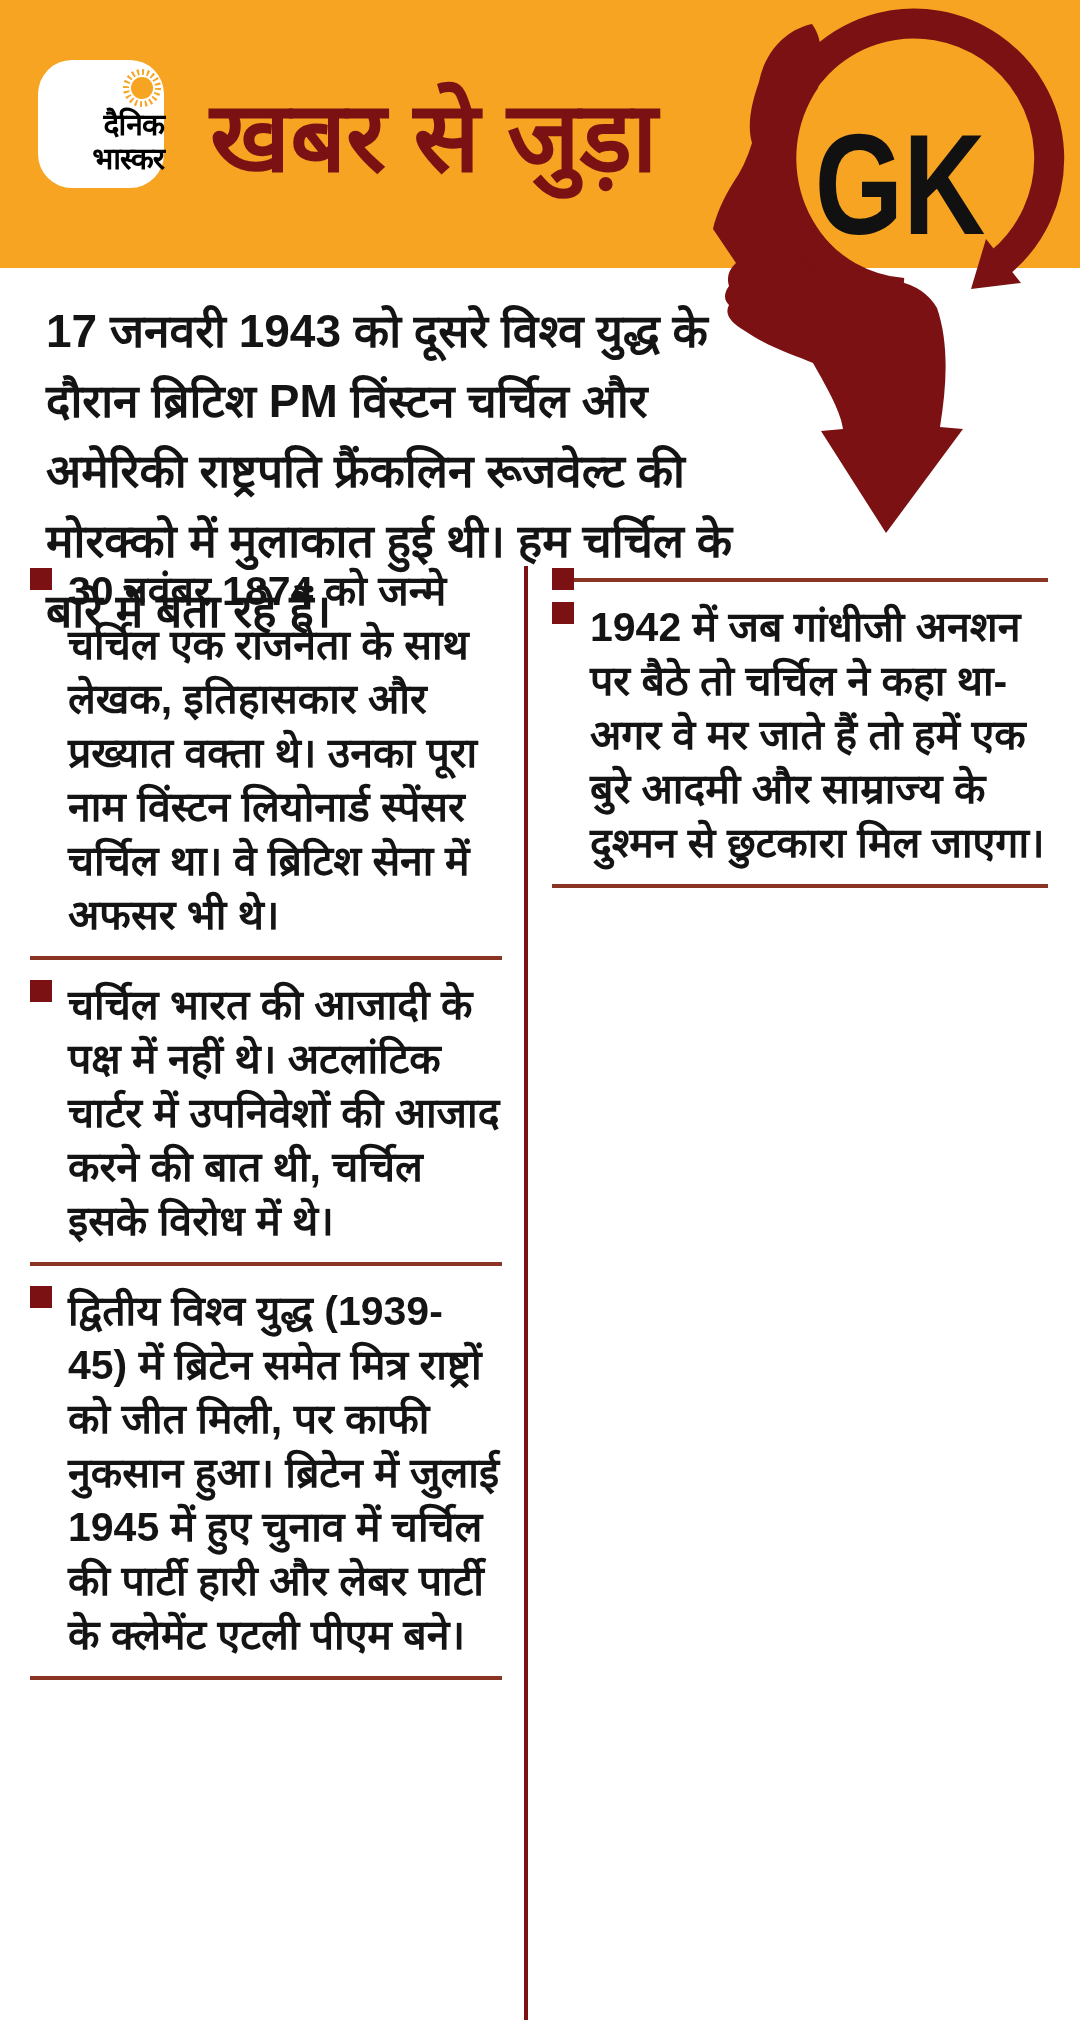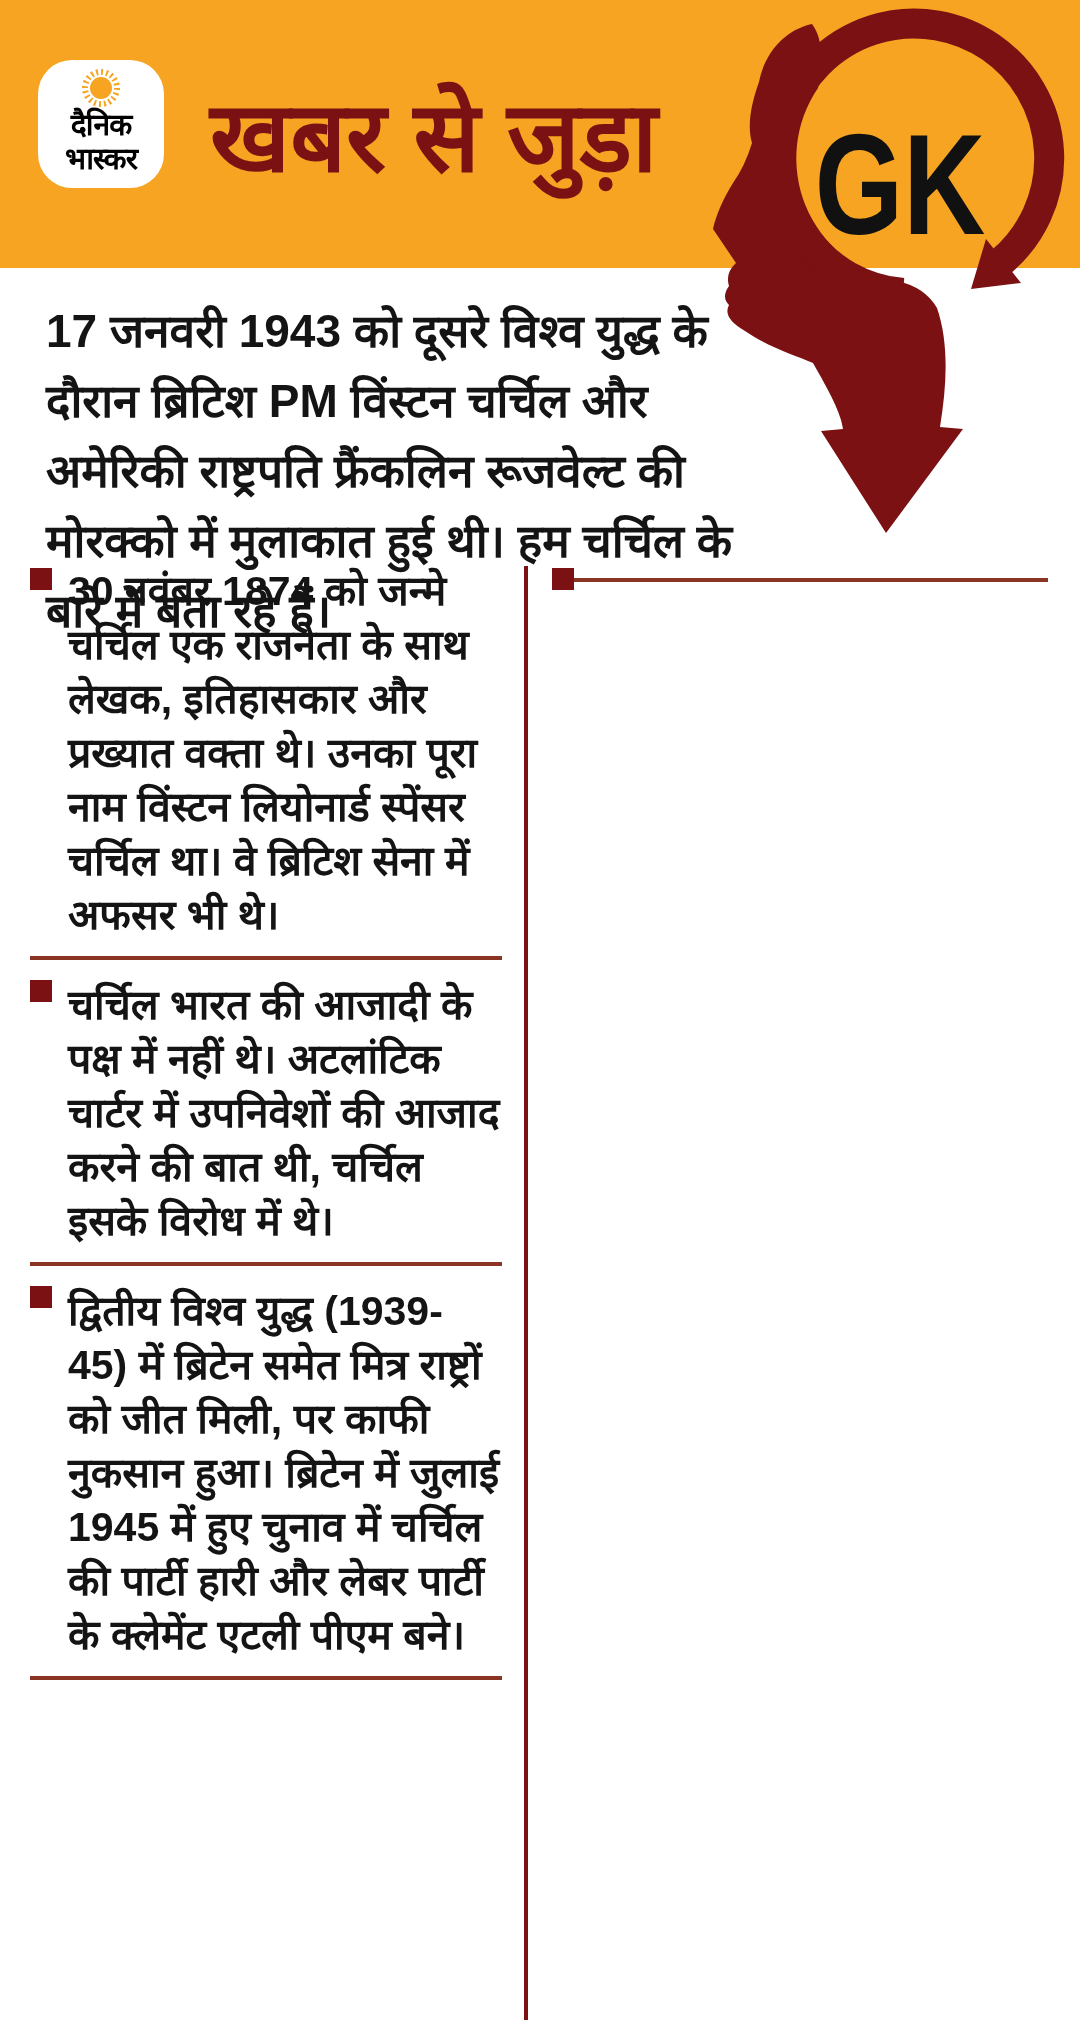--- a/index.html
+++ b/index.html
@@ -17,21 +17,21 @@
     color:var(--ink);
   }
   
   .band{
     position:absolute;top:0;left:0;width:1080px;height:268px;
     background:var(--orange);
   }
   .logo{
     position:absolute;left:38px;top:60px;width:126px;height:128px;
     background:#ffffff;border-radius:34px;
-    display:flex;flex-direction:column;align-items:center;justify-content:flex-start;
+    display:flex;flex-direction:column;align-items:flex-end;justify-content:flex-start;
   }
   .logo .sun{margin-top:8px;}
   .logo-line{
     font-weight:900;font-size:30px;line-height:34px;color:#000;
     letter-spacing:-1px;margin-top:0;
   }
   .page-title{
     position:absolute;left:202px;top:64px;margin:8px;
     font-size:98px;line-height:130px;font-weight:800;
     color:var(--maroon);white-space:nowrap;
@@ -133,14 +133,18 @@
       <span>द्वितीय विश्व युद्ध (1939-45) में ब्रिटेन समेत मित्र राष्ट्रों को जीत मिली, पर काफी नुकसान हुआ। ब्रिटेन में जुलाई 1945 में हुए चुनाव में चर्चिल की पार्टी हारी और लेबर पार्टी के क्लेमेंट एटली पीएम बने।</span>
     </div>
   </div>
 
   <div class="vrule"></div>
 
   <div class="col right">
     <div class="item">
       <span class="bullet"></span>
     </div>
+    <div class="item">
+      <span class="bullet"></span>
+      <span>1942 में जब गांधीजी अनशन पर बैठे तो चर्चिल ने कहा था- अगर वे मर जाते हैं तो हमें एक बुरे आदमी और साम्राज्य के दुश्मन से छुटकारा मिल जाएगा।</span>
+    </div>
   </div>
 </div>
 
 </body></html>

